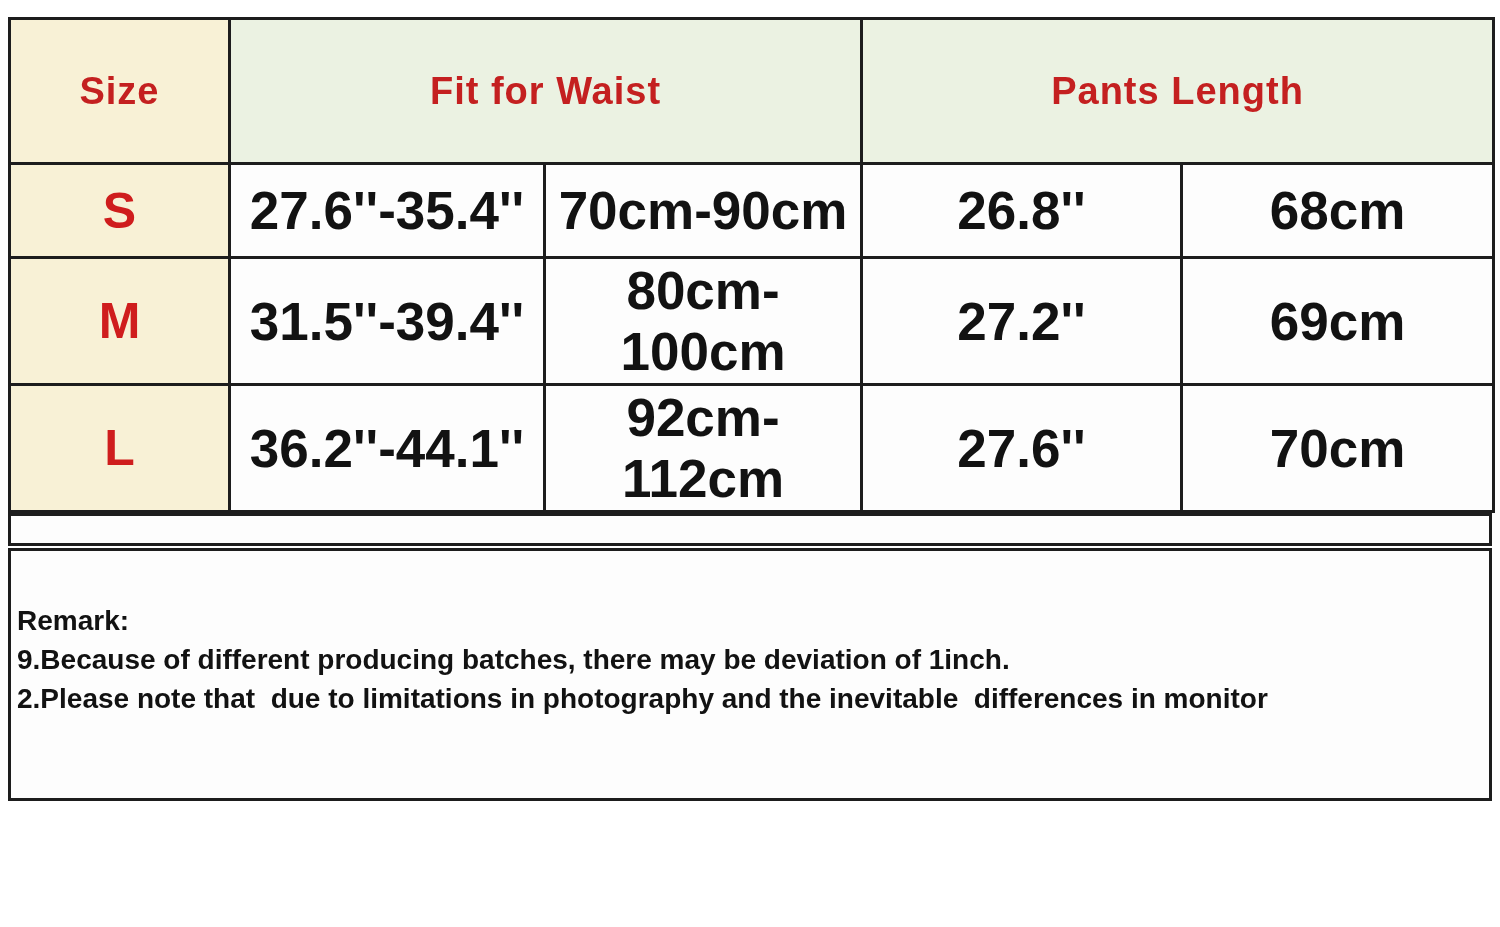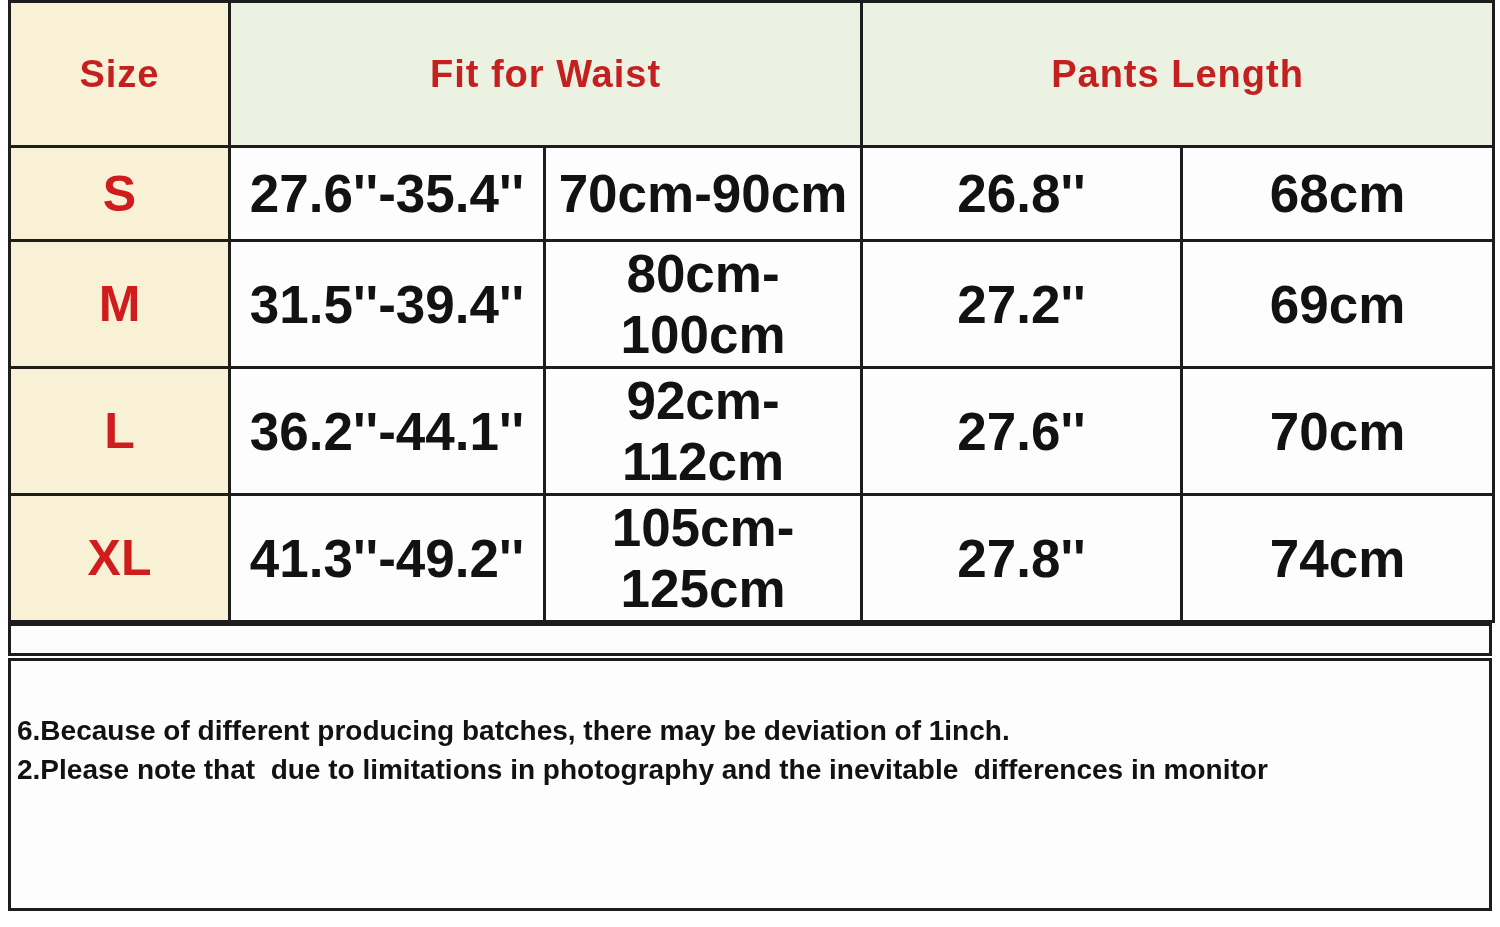--- a/index.html
+++ b/index.html
@@ -16,21 +16,21 @@
     margin: 0;
     padding: 0;
     background: #ffffff;
     font-family: "Liberation Sans", sans-serif;
   }
   .page {
     position: relative;
     width: 1500px;
     height: 927px;
     background: #ffffff;
-    padding: 0 8px 0 8px;
+    padding: 17px 8px 0 8px;
   }
   table.size-chart {
     border-collapse: collapse;
     table-layout: fixed;
     width: 1484px;
   }
   th, td {
     border: 3px solid var(--border-color);
     text-align: center;
     vertical-align: middle;
@@ -114,30 +114,24 @@
         <td>27.2''</td>
         <td>69cm</td>
       </tr>
       <tr>
         <td class="size-col">L</td>
         <td>36.2''-44.1''</td>
         <td>92cm-112cm</td>
         <td>27.6''</td>
         <td>70cm</td>
       </tr>
-      <tr>
-        <td class="size-col">XL</td>
-        <td>41.3''-49.2''</td>
-        <td>105cm-125cm</td>
-        <td>27.8''</td>
-        <td>74cm</td>
-      </tr>
     </tbody>
   </table>
 
   <div class="spacer-row"></div>
 
   <div class="remark-box">
-    <p>6.Because of different producing batches, there may be deviation of 1inch.</p>
+    <p>Remark:</p>
+    <p>9.Because of different producing batches, there may be deviation of 1inch.</p>
     <p>2.Please note that  due to limitations in photography and the inevitable  differences in monitor</p>
   </div>
 
 </div>
 
 </body></html>

